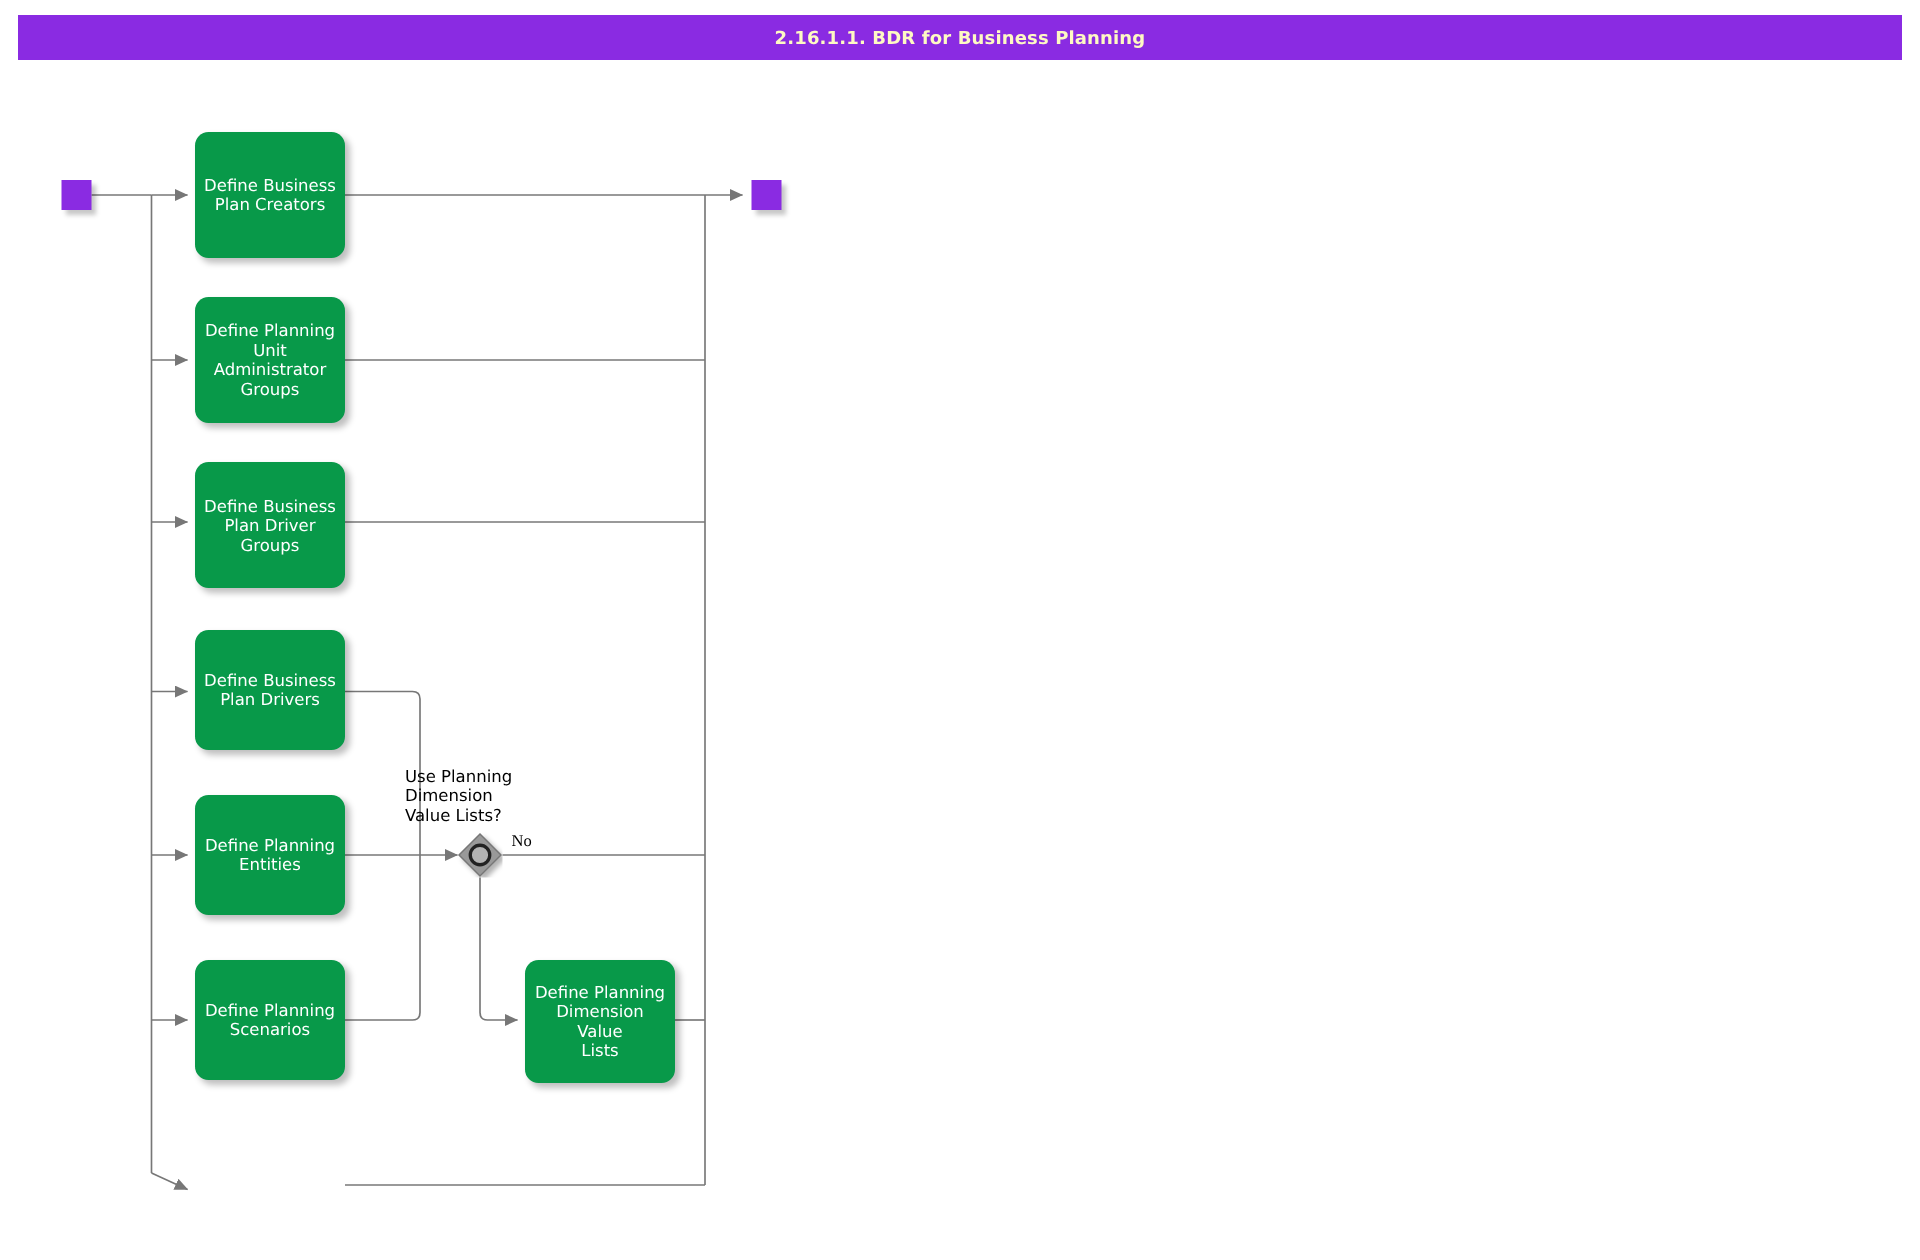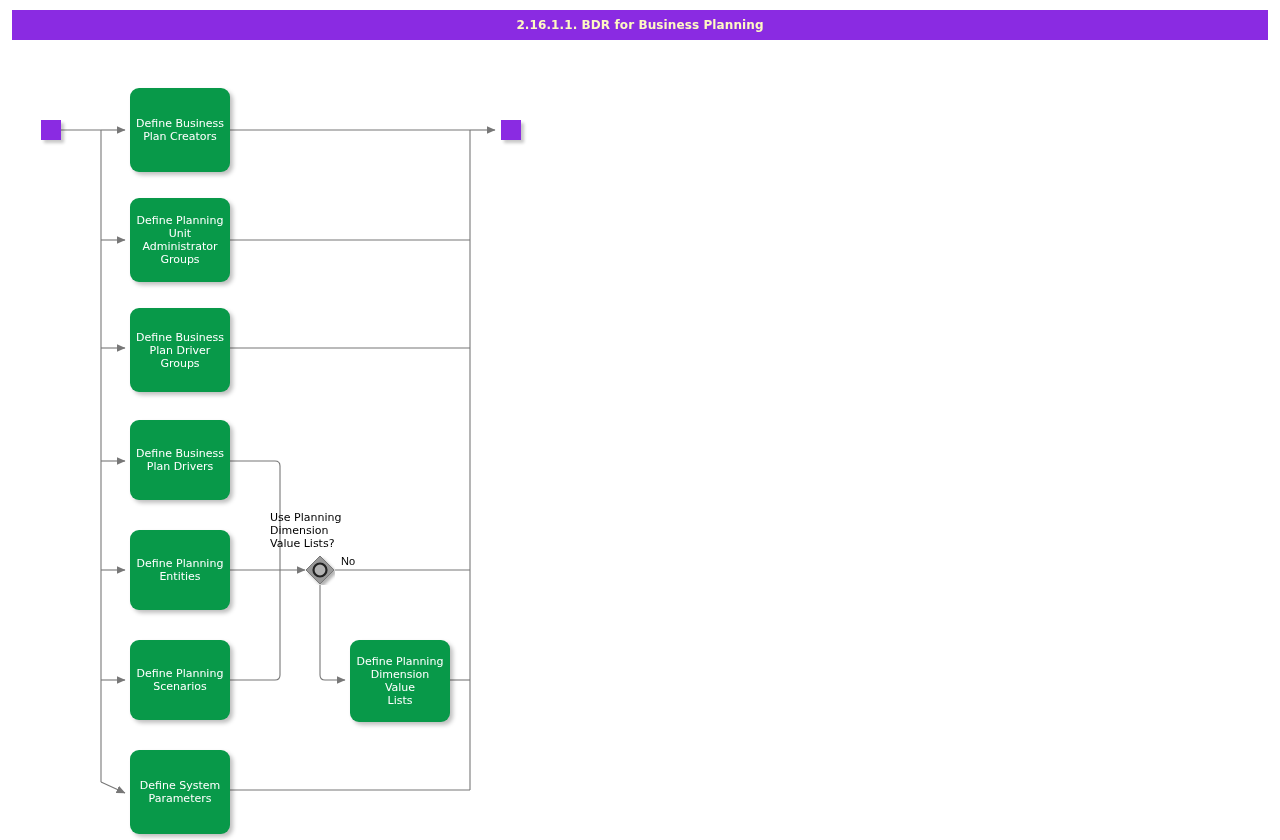--- a/index.html
+++ b/index.html
@@ -93,21 +93,21 @@
     color: #000000;
     text-align: left;
     font-family: "DejaVu Sans", sans-serif;
     white-space: pre-line;
   }
   .branch-label {
     position: absolute;
     font-size: 11px;
     line-height: 13px;
     color: #000000;
-    font-family: Liberation Sans, sans-serif;
+    font-family: Liberation Serif, serif;
   }
 </style>
 </head>
 <body>
 
 <div id="title-bar">
   <span class="title-text">2.16.1.1. BDR for Business Planning</span>
 </div>
 
 <div id="diagram">
@@ -188,24 +188,20 @@
   <div class="node-box" style="left:130px; top:530px; width:100px; height:80px;">
     <span class="node-label">Define Planning
 Entities</span>
   </div>
 
   <div class="node-box" style="left:130px; top:640px; width:100px; height:80px;">
     <span class="node-label">Define Planning
 Scenarios</span>
   </div>
 
-  <div class="node-box" style="left:130px; top:750px; width:100px; height:84px;">
-    <span class="node-label">Define System
-Parameters</span>
-  </div>
 
   <div class="node-box" style="left:350px; top:640px; width:100px; height:82px;">
     <span class="node-label">Define Planning
 Dimension Value
 Lists</span>
   </div>
 
   <div class="decision-label" style="left:270px; top:511px; width:105px;">Use Planning
 Dimension
 Value Lists?</div>

